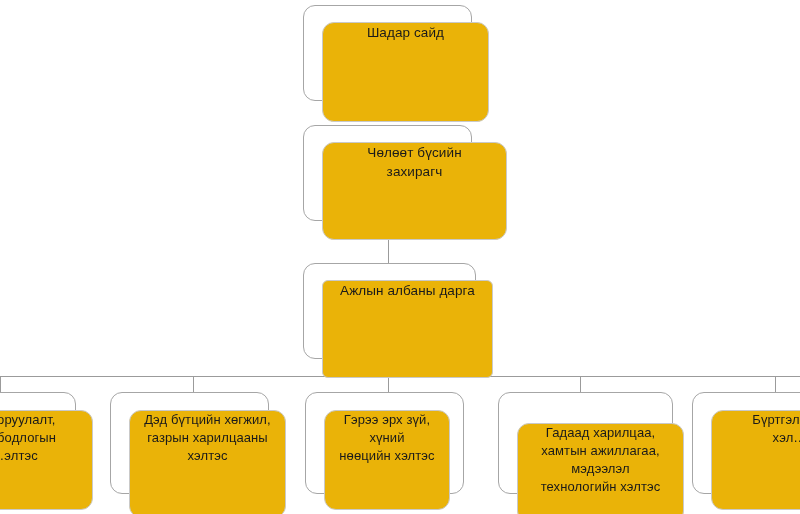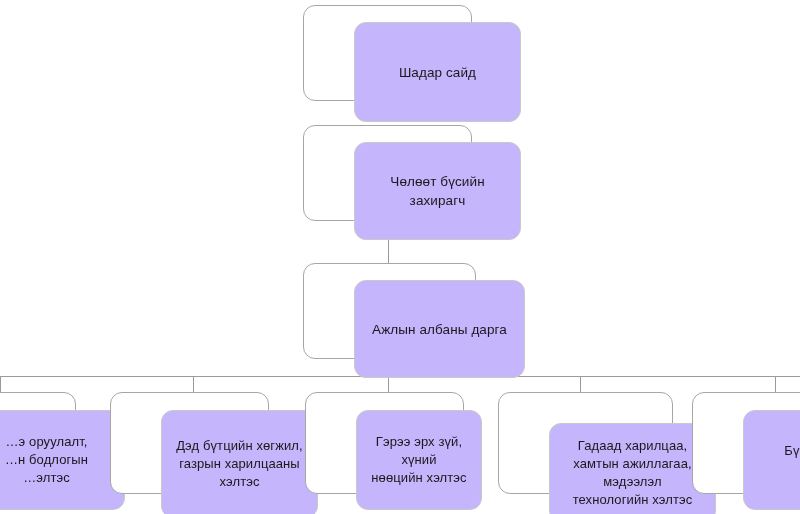--- a/index.html
+++ b/index.html
@@ -39,29 +39,28 @@
     position: absolute;
     left: 0;
     top: 0;
     background: #ffffff;
     border: 1px solid #a6a6a6;
     border-radius: 12px;
     box-sizing: border-box;
   }
   .card-front {
     position: absolute;
-    background: #c4b5fd;
+    background: #eab308;
     border: 1px solid #c9c9c9;
     border-radius: 12px;
     box-sizing: border-box;
     display: flex;
-    align-items: center;
+    align-items: flex-start;
     justify-content: center;
     text-align: center;
-    margin-left: 32px;
   }
   .card-front .label {
     color: #1a1a1a;
     font-size: 13.5px;
     line-height: 19px;
     letter-spacing: 0.1px;
     padding: 0 10px;
     white-space: pre-line;
   }
   
@@ -88,29 +87,29 @@
 
   <div class="node" style="left:303px; top:5px; width:186px; height:118px;">
     <div class="card-back" style="width:169px; height:96px;"></div>
     <div class="card-front" style="left:19px; top:17px; width:167px; height:100px;">
       <span class="label">Шадар сайд</span>
     </div>
   </div>
 
   <div class="node" style="left:303px; top:125px; width:186px; height:116px;">
     <div class="card-back" style="width:169px; height:96px;"></div>
-    <div class="card-front" style="left:19px; top:17px; width:167px; height:98px;">
+    <div class="card-front" style="left:19px; top:17px; width:185px; height:98px;">
       <span class="label">Чөлөөт бүсийн
 захирагч</span>
     </div>
   </div>
 
   <div class="node" style="left:303px; top:263px; width:190px; height:116px;">
     <div class="card-back" style="width:173px; height:96px;"></div>
-    <div class="card-front" style="left:19px; top:17px; width:171px; height:98px;">
+    <div class="card-front" style="left:19px; top:17px; width:171px; height:98px;border-radius:6px;">
       <span class="label">Ажлын албаны дарга</span>
     </div>
   </div>
 
   <div class="node leaf" style="left:-83px; top:392px; width:176px; height:120px;">
     <div class="card-back" style="width:159px; height:102px;"></div>
     <div class="card-front" style="left:19px; top:18px; width:157px; height:100px;">
       <span class="label">…э оруулалт,
 …н бодлогын
 …элтэс</span>

